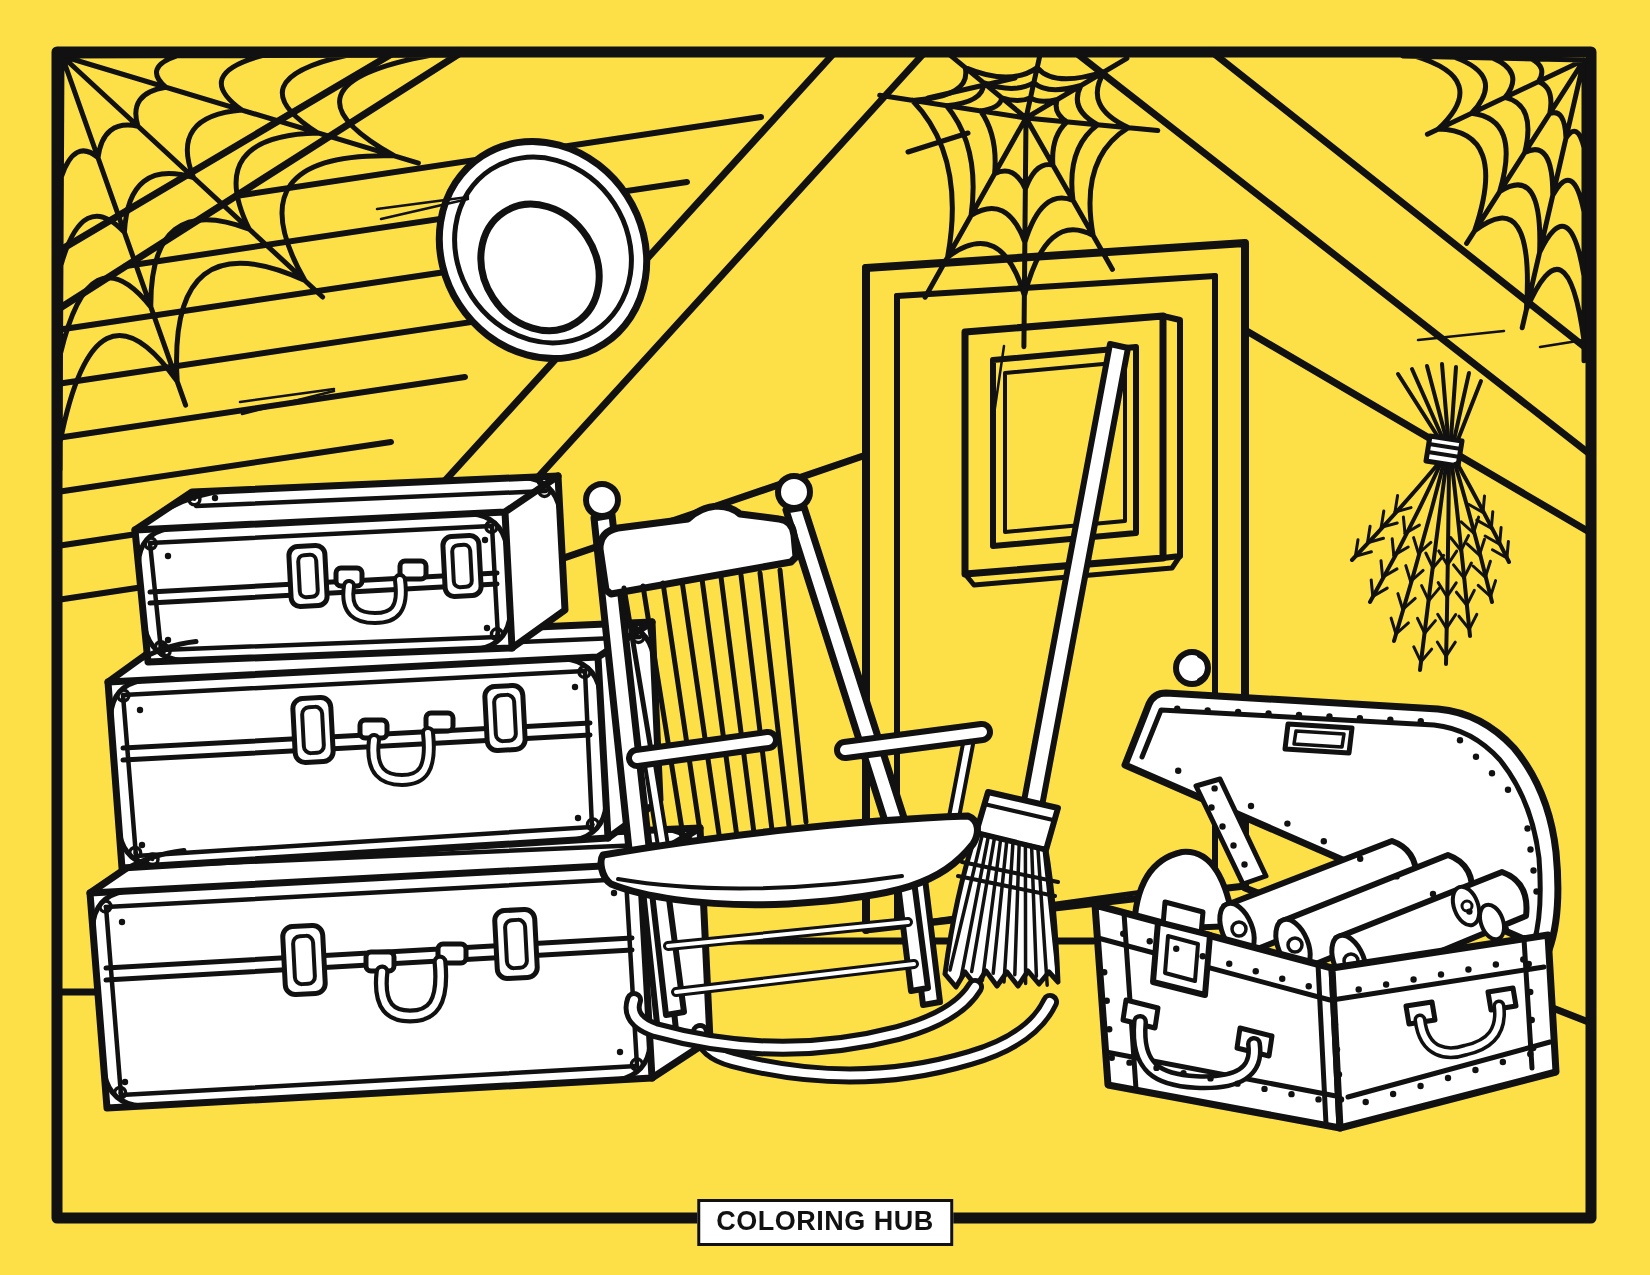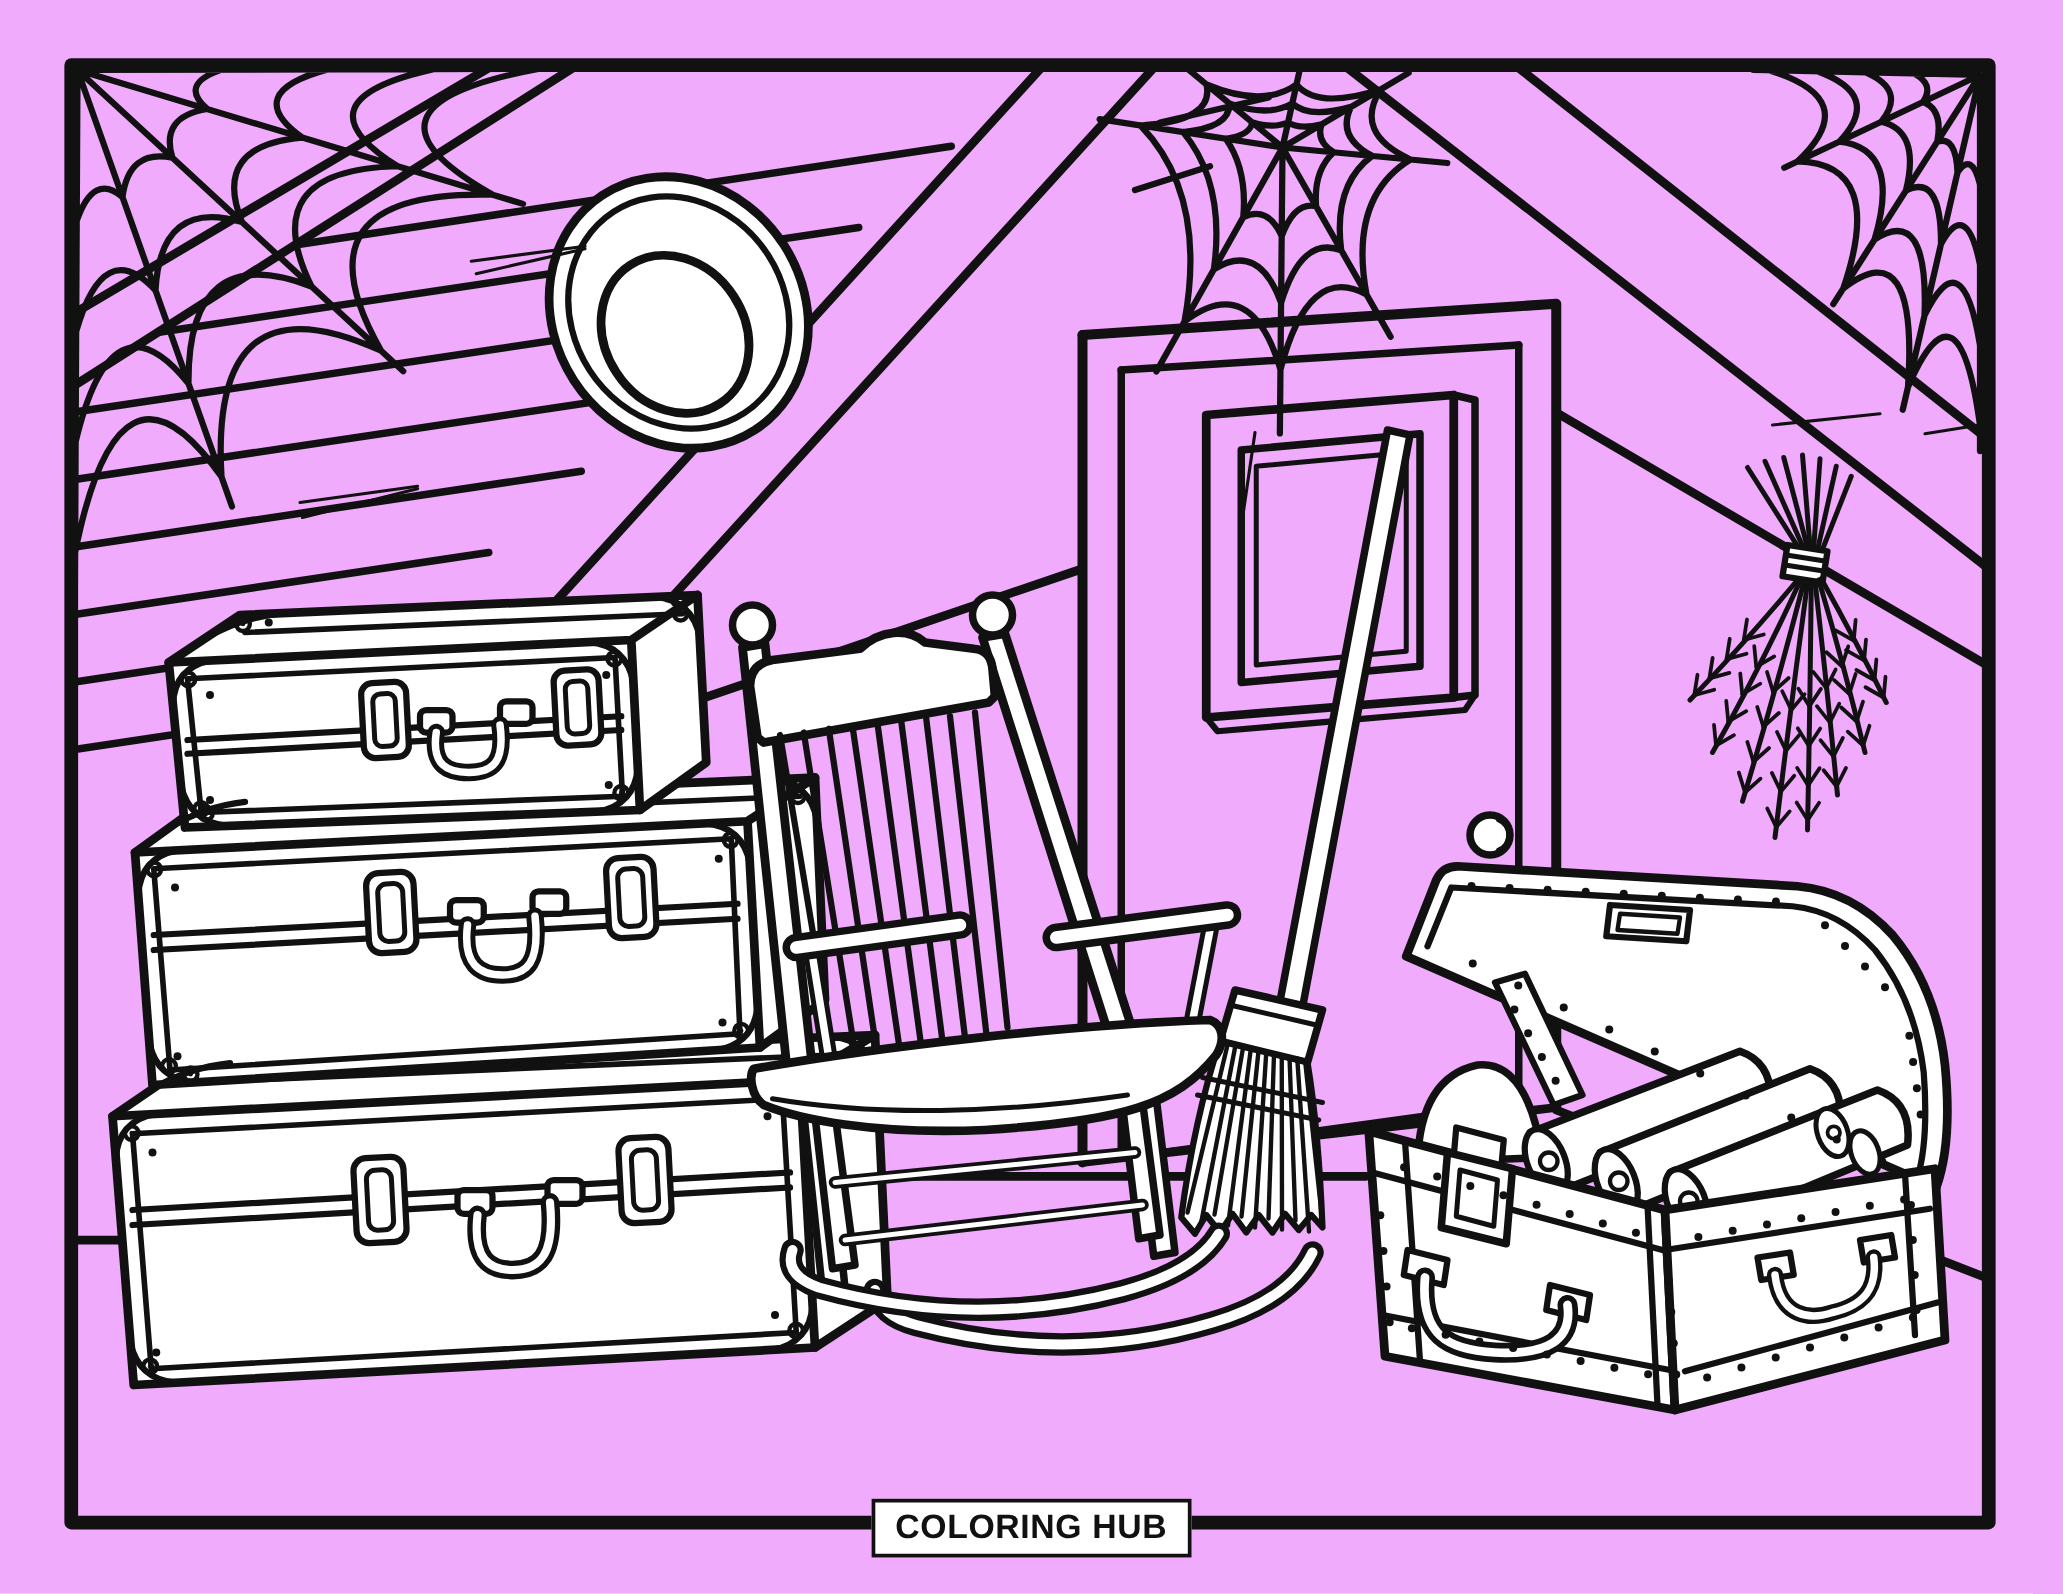--- a/index.html
+++ b/index.html
@@ -9,21 +9,21 @@
   #scene{stroke:#111;fill:none;stroke-linecap:round;stroke-linejoin:round;}
   .w{fill:#ffffff;}
   #brand-badge{position:absolute;left:50%;top:1199px;transform:translateX(-50%);
         background:#fff;border:3px solid #111;padding:4px 16px 6px;z-index:3;}
   #brand-badge span{font-weight:800;font-size:27px;letter-spacing:.5px;color:#111;
         font-family:"Liberation Sans",sans-serif;white-space:nowrap;}
 </style>
 </head>
 <body>
 
-<div id="page" style="background: #f0abfc;">
+<div id="page" style="background: #fde047;">
 <svg id="art" width="1650" height="1275" viewBox="0 0 1650 1275">
 <g id="scene" stroke="#111111">
 
   <g stroke-width="7">
 
     <path d="M57,252 L395,52"></path>
     <path d="M57,310 L462,52"></path>
 
     <path d="M835,52 L240,706"></path>
     <path d="M925,52 L400,629"></path>

